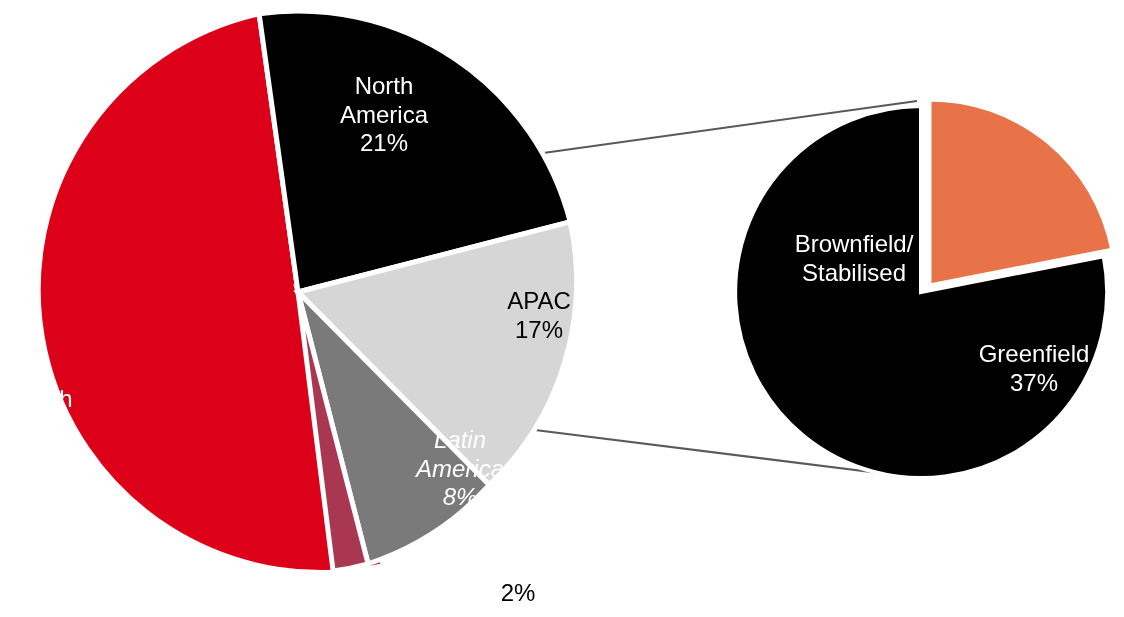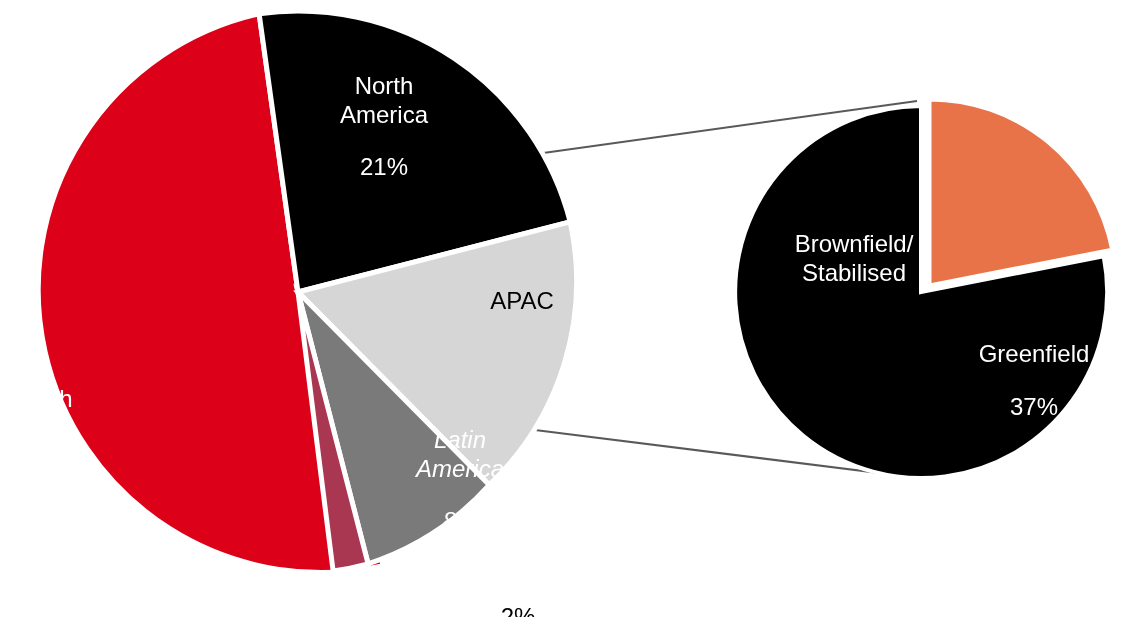--- a/index.html
+++ b/index.html
@@ -34,29 +34,29 @@
     font-size: 24px;
     white-space: pre-line;
     pointer-events: none;
   }
   .lbl-white { color: #ffffff; }
   .lbl-black { color: #000000; }
 
   
   #label-north-america { left: 300px; top: 44px;  width: 168px; }
   #label-europe        { left: 14px;  top: 357px; width: 120px; text-align: left; }
-  #label-apac          { left: 452px; top: 259px; width: 140px; }
+  #label-apac          { left: 469px; top: 259px; width: 140px; }
   #label-latin-america { left: 396px; top: 398px; width: 128px; font-style: italic; }
   #label-mea           { left: 368px; top: 551px; width: 300px; }
 
   
   #label-brownfield    { left: 756px; top: 202px; width: 196px; }
   #label-greenfield    { left: 946px; top: 312px; width: 176px; }
 
-  .pct-line { display: block; margin-top: 24px; }
+  .pct-line { display: block; }
 </style>
 </head>
 <body>
 
 <div id="chart-root">
 
   <svg id="chart-svg" viewBox="0 0 1124 617">
 
     <g>
       <path d="M 536 154 L 917 101" fill="none" stroke="#595959" stroke-width="2"></path>
@@ -108,21 +108,21 @@
   <div class="slice-label lbl-white" id="label-north-america">
     <span>North
 America</span><span class="pct-line">21%</span>
   </div>
 
   <div class="slice-label lbl-white" id="label-europe">
     <span>North</span><span class="pct-line">52%</span>
   </div>
 
   <div class="slice-label lbl-black" id="label-apac">
-    <span>APAC</span>
+    <span>APAC</span><span class="pct-line">17%</span>
   </div>
 
   <div class="slice-label lbl-white" id="label-latin-america">
     <span>Latin
 America</span><span class="pct-line">8%</span>
   </div>
 
   <div class="slice-label lbl-black" id="label-mea">
     <span class="pct-line">2%</span>
   </div>

